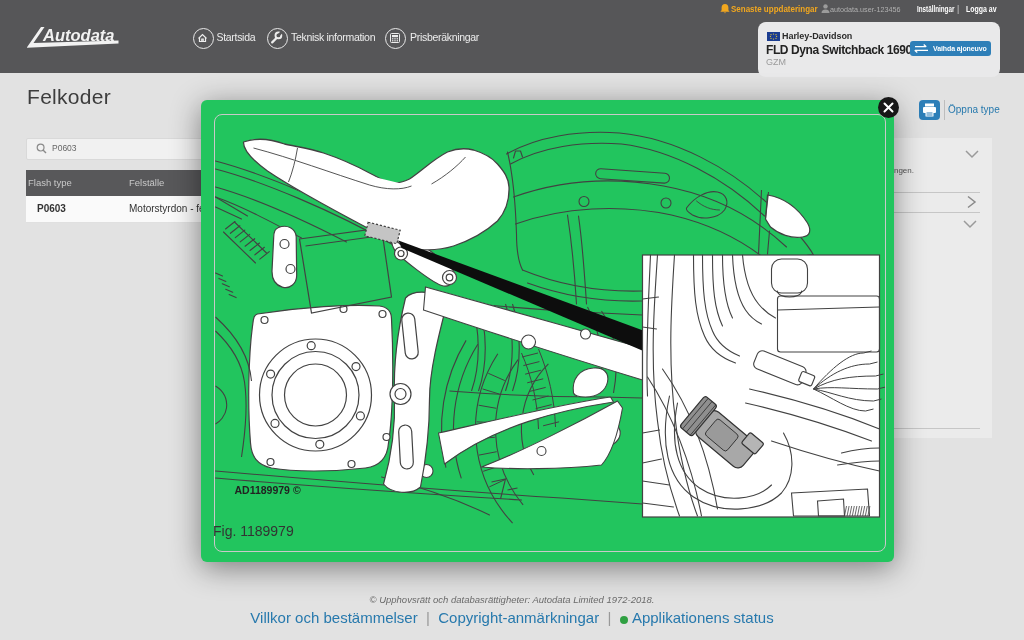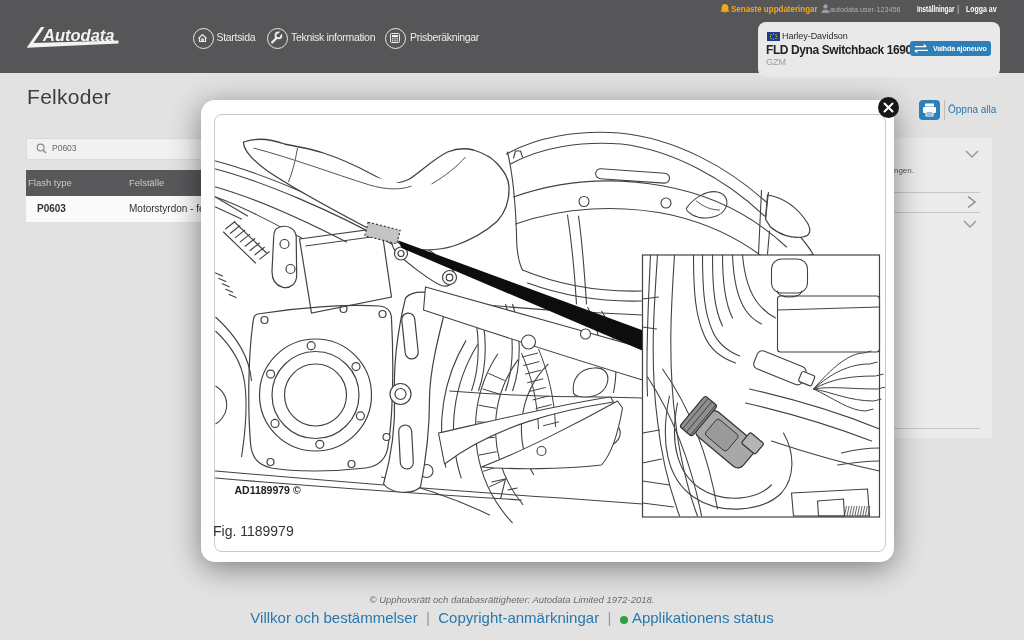--- a/index.html
+++ b/index.html
@@ -20,21 +20,21 @@
 
 #thead{left:26px;top:170px;width:877px;height:26px;background:#58585a;color:#c9c9c9;font-size:9.5px;}
 #trow{left:26px;top:196px;width:877px;height:26px;background:#fafafa;color:#333;font-size:10px;border-bottom:1px solid #e0e0e0;}
 
 #rail{left:845px;top:138px;width:147px;height:300px;background:#ebebeb;}
 .rline{height:1px;background:#c6c6c6;}
 
 #printbtn{left:919px;top:100px;width:21px;height:20px;background:#2e7fb8;border-radius:4px;}
 #openall{left:948px;top:104px;font-size:10px;color:#2779ad;}
 
-#modal{left:201px;top:100px;width:693px;height:462px;background:#ffffff;border-radius:14px;box-shadow:0 6px 30px rgba(0,0,0,0.45);}
+#modal{left:201px;top:100px;width:693px;height:462px;background:#22c55e;border-radius:6px;box-shadow:0 6px 30px rgba(0,0,0,0.45);}
 #inner{left:12.5px;top:14px;width:670px;height:436px;border:1px solid #c9c9c9;border-radius:8px;}
 #figcap{left:12px;top:423px;font-size:14px;color:#333;}
 #closebtn{left:878px;top:97px;width:21px;height:21px;background:#171717;border-radius:50%;}
 
 #f1{left:0;top:594px;width:1024px;text-align:center;font-size:9.5px;color:#6a6a6a;font-style:italic;}
 #f2{left:0;top:609px;width:1024px;text-align:center;font-size:15px;color:#2779ad;}
 </style>
 </head>
 <body>
 <div class="abs" id="hdr"></div>
@@ -95,21 +95,21 @@
       <circle cx="6.5" cy="2" r="0.6"></circle>
       <circle cx="6.5" cy="7" r="0.6"></circle>
       <circle cx="4" cy="2.7" r="0.6"></circle>
       <circle cx="9" cy="2.7" r="0.6"></circle>
       <circle cx="4" cy="6.3" r="0.6"></circle>
       <circle cx="9" cy="6.3" r="0.6"></circle>
       <circle cx="3.4" cy="4.5" r="0.6"></circle>
       <circle cx="9.6" cy="4.5" r="0.6"></circle>
     </g>
 </svg>
-<div class="abs" style="left:782px;top:31px;font-size:9px;letter-spacing:-0.05px;font-weight:normal;color:#2b2b2b;">Harley-Davidson</div>
+<div class="abs" style="left:782px;top:31px;font-size:9px;letter-spacing:-0.05px;font-weight:bold;color:#2b2b2b;">Harley-Davidson</div>
 <div class="abs" style="left:766px;top:43px;font-size:12px;letter-spacing:-0.4px;font-weight:bold;color:#222;">FLD Dyna Switchback 1690</div>
 <div class="abs" style="left:766px;top:57px;font-size:9px;color:#9a9a9a;">GZM</div>
 <div class="abs" id="vbtn"><span style="padding-left:23px;">Vaihda ajoneuvo</span></div>
 <svg class="abs" style="left:914px;top:44px;" width="15" height="9" viewBox="0 0 15 9">
 <g stroke="#fff" stroke-width="1.3" fill="none">
       <path d="M1,2.7 L12,2.7 M9.7,0.5 L12.3,2.7 M1,6.3 L14,6.3 M3.3,8.5 L0.7,6.3"></path>
     </g>
 </svg>
 
 <div class="abs" id="h1">Felkoder</div>
@@ -152,21 +152,21 @@
 <g fill="#fff">
 <rect x="6" y="3.5" width="9" height="3"></rect>
 <rect x="4" y="7" width="13" height="6" rx="1"></rect>
 <rect x="6.5" y="11" width="8" height="5.5" rx="0.5"></rect>
 </g>
 <rect x="7.5" y="12.5" width="6" height="1" fill="#2e7fb8"></rect>
 <rect x="7.5" y="14.5" width="6" height="1" fill="#2e7fb8"></rect>
 </svg>
 </div>
 <div class="abs" style="left:944px;top:100px;width:1px;height:20px;background:#bdbdbd;"></div>
-<div class="abs" id="openall">Öppna alla</div>
+<div class="abs" id="openall">Öppna type</div>
 
 <div class="abs" id="modal">
 <div class="abs" id="inner">
 <svg id="art" width="670" height="436" viewBox="213.5 114 670 436" style="position:absolute;left:0;top:0;">
 
 <g fill="none" stroke="#424242" stroke-width="1.1" stroke-linejoin="round" stroke-linecap="round">
 <path d="M505,153 C535,136 576,129 618,132 C672,137 729,166 772,208 C793,228 807,245 812,254"></path>
 <path d="M509,163 C540,146 580,140 620,143 C670,149 723,177 763,215"></path>
 <path d="M506,151 C511,172 514,202 515,233 C515,249 517,261 521,269"></path>
 <path d="M512,157 l2,-7 l5,0 l2,6"></path>

